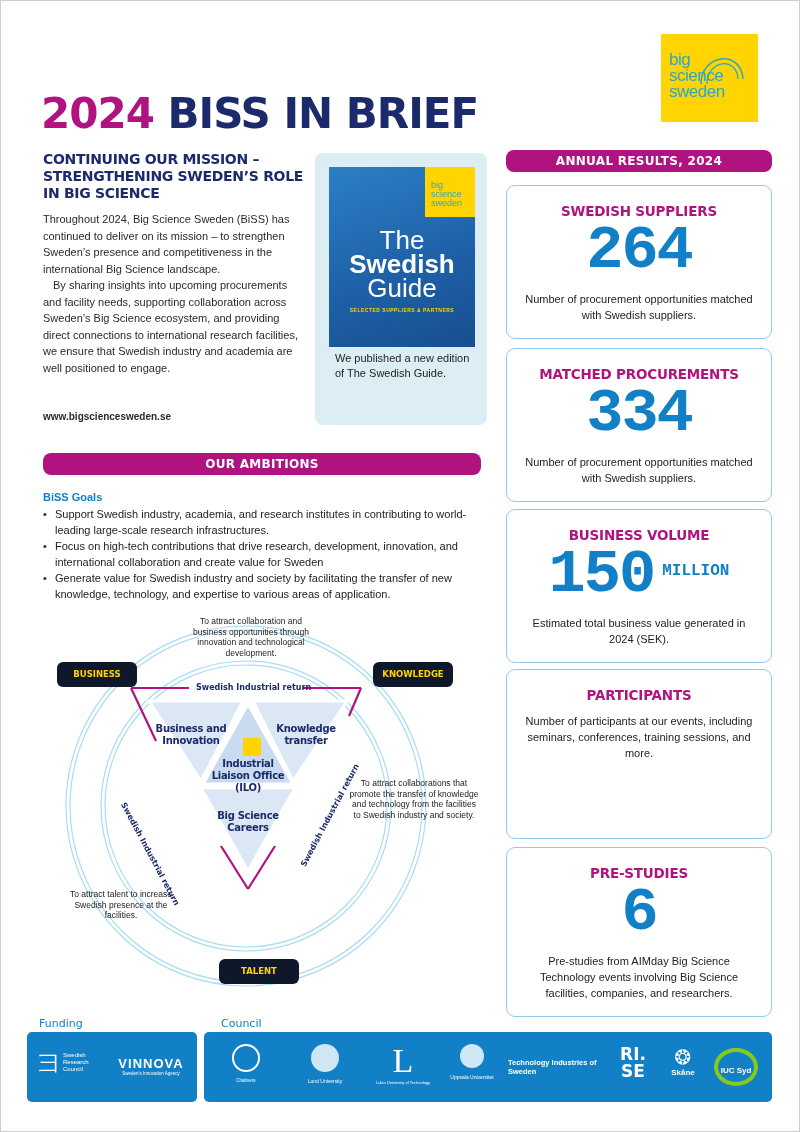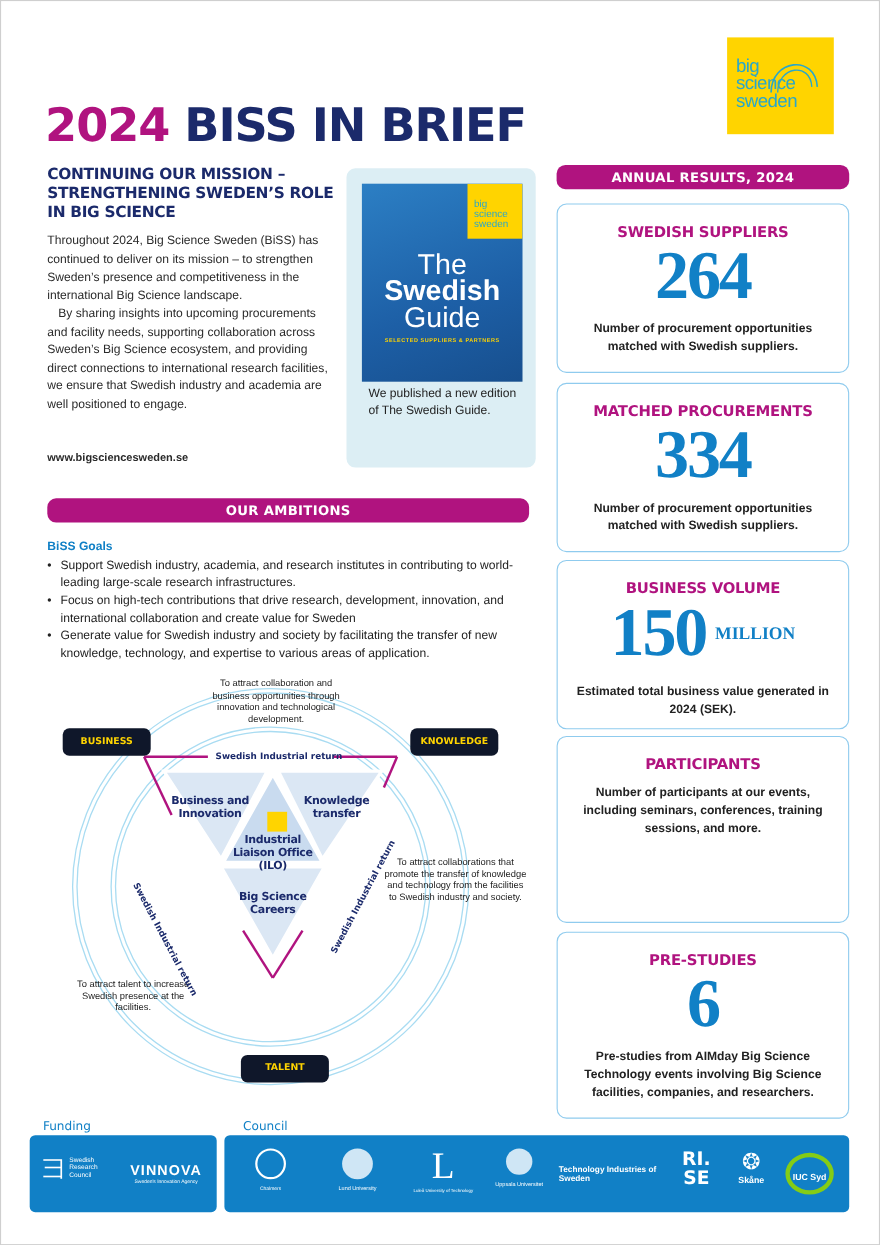--- a/index.html
+++ b/index.html
@@ -28,23 +28,23 @@
   .cover .t3 { position: absolute; left: 0; width: 146px; text-align: center; top: 108px; color: #fff; font-size: 26px; line-height: 26px; }
   .cover .sub { position: absolute; left: 0; width: 146px; text-align: center; top: 140px; color: #ffd400; font-size: 5px; font-weight: bold; letter-spacing: 0.5px; }
   .guide-caption { position: absolute; left: 20px; top: 198px; width: 140px; font-size: 11px; line-height: 15px; color: #222; }
 
   .pill { position: absolute; background: #b0137f; color: #fff; border-radius: 8px; text-align: center; font-weight: 900; font-size: 12px; letter-spacing: 0.3px; height: 22px; line-height: 22px; font-family: "DejaVu Sans", sans-serif; }
   .pill-results { left: 505px; top: 149px; width: 266px; }
   .pill-amb { left: 42px; top: 452px; width: 438px; }
 
   .stat { position: absolute; left: 505px; width: 266px; border: 1.5px solid #8fcbee; border-radius: 9px; text-align: center; background: #fff; }
   .stat .lbl { color: #b0137f; font-weight: 900; font-size: 13.5px; font-family: "DejaVu Sans", sans-serif; letter-spacing: -0.2px; margin-top: 17px; }
-  .stat .val { color: #1180c6; font-weight: 900; font-size: 62px; line-height: 60px; font-family: Liberation Serif, serif; letter-spacing: -2px; margin-top: 2px; }
+  .stat .val { color: #1180c6; font-weight: 900; font-size: 62px; line-height: 60px; font-family: Liberation Mono, monospace; letter-spacing: -2px; margin-top: 2px; }
   .stat .unit { font-size: 16px; letter-spacing: 0; vertical-align: middle; margin-left: 8px; position: relative; top: -4px; }
-  .stat .desc { font-size: 11px; line-height: 16px; color: #222; margin: 10px 16px 0; font-weight: bold; }
+  .stat .desc { font-size: 11px; line-height: 16px; color: #222; margin: 10px 16px 0; }
   .s1 { top: 184px; height: 154px; }
   .s2 { top: 347px; height: 154px; }
   .s3 { top: 508px; height: 154px; }
   .s4 { top: 668px; height: 170px; }
   .s5 { top: 846px; height: 170px; }
 
   .goals-h { position: absolute; left: 42px; top: 490px; font-size: 11px; font-weight: bold; color: #1180c6; }
   .goals { position: absolute; left: 42px; top: 505px; width: 440px; list-style: none; font-size: 11px; line-height: 16px; color: #222; }
   .goals li { padding-left: 12px; position: relative; }
   .goals li::before { content: "•"; position: absolute; left: 0; }

